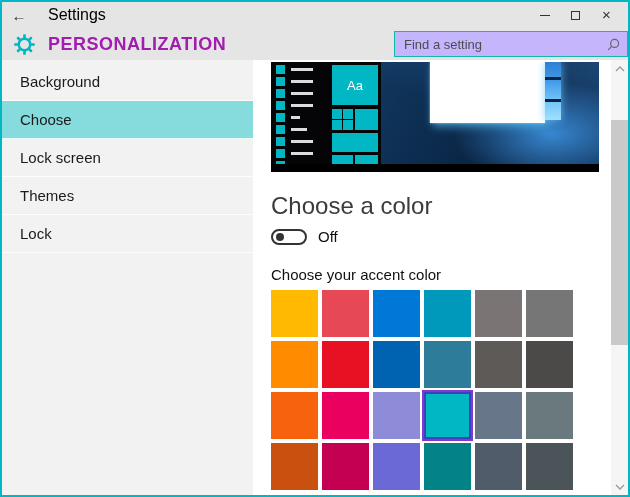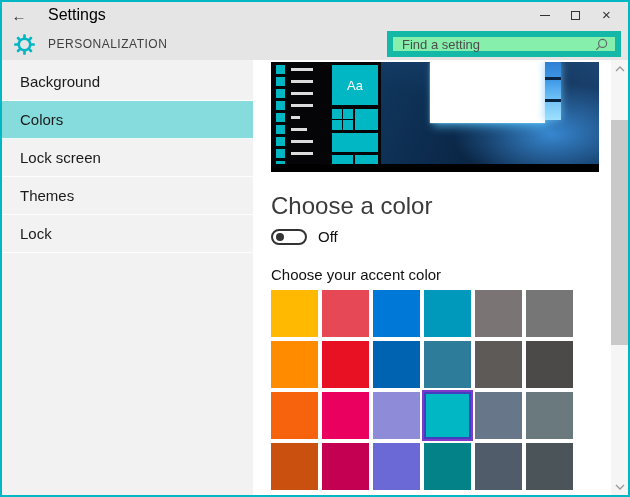--- a/index.html
+++ b/index.html
@@ -18,24 +18,24 @@
   .titlebar{height:26px;display:flex;align-items:center;}
   .back{width:34px;text-align:center;font-size:15px;color:#333;cursor:default;}
   .wtitle{font-size:16px;color:#000;margin-left:12px;flex:1;}
   .controls{display:flex;align-items:center;height:100%;}
   .ctrl{width:31px;height:100%;display:flex;align-items:center;justify-content:center;color:#333;}
   .min-glyph{width:10px;height:1px;background:#333;display:block;}
   .max-glyph{width:9px;height:9px;border:1px solid #333;display:block;}
   .close{font-size:15px;padding-bottom:1px;margin-right:6px;}
   .header{height:32px;display:flex;align-items:center;padding-left:10px;}
   .gear{width:24px;height:24px;display:flex;align-items:center;justify-content:center;}
-  .htitle{font-size:12px;font-weight:400;letter-spacing:.5px;color:#404040;margin-left:12px;flex:1;}
+  .htitle{font-size:18px;font-weight:700;letter-spacing:.5px;color:#a21caf;margin-left:12px;flex:1;}
   .searchbox{
-    width:234px;height:26px;background:#86efac;border:6px solid #14b8a6;
-    display:flex;align-items:center;margin-right:7px;
+    width:234px;height:26px;background:#c4b5fd;border:1px solid #14b8a6;
+    display:flex;align-items:center;
   }
   .searchbox input{
     flex:1;border:none;outline:none;background:transparent;
     font-family:inherit;font-size:13px;color:#333;padding:0 4px 0 9px;
   }
   .searchbox input::placeholder{color:#4d4d4d;opacity:1;}
   .search-icn{padding-right:7px;display:flex;}
   
   .body{position:relative;height:435px;display:flex;overflow:hidden;}
   .sidebar{width:251px;background:#f2f2f2;padding-top:3px;}
@@ -151,21 +151,21 @@
       </div>
     </div>
   </div>
 
   <div class="body">
     <div class="sidebar" id="sidebar">
         <div class="side-item">
           <span>Background</span>
         </div>
         <div class="side-item selected">
-          <span>Colors</span>
+          <span>Choose</span>
         </div>
         <div class="side-item">
           <span>Lock screen</span>
         </div>
         <div class="side-item">
           <span>Themes</span>
         </div>
         <div class="side-item">
           <span>Lock</span>
         </div>

